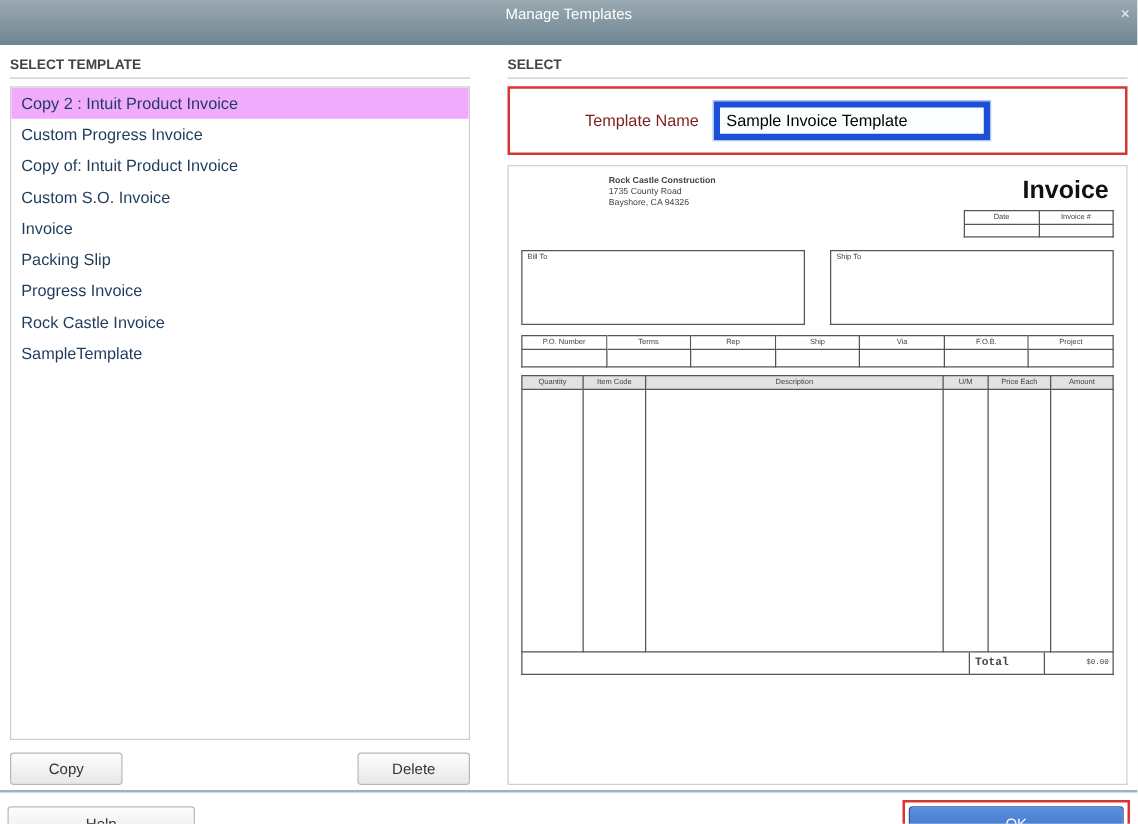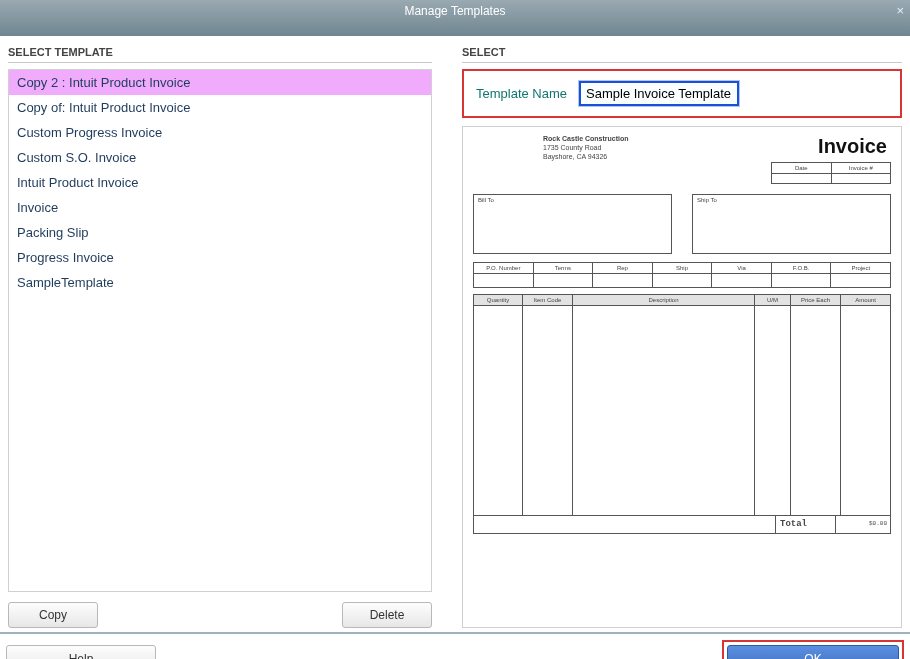--- a/index.html
+++ b/index.html
@@ -31,21 +31,21 @@
   .body-wrap {
     background: #fff;
     padding: 10px 8px 4px 8px;
     height: 596px;
   }
   .columns {
     display: flex;
     gap: 30px;
     height: 100%;
   }
-  .col-left { width: 424px; display:flex; flex-direction:column; }
+  .col-left { width: 368px; display:flex; flex-direction:column; }
   .col-right { flex: 1; display:flex; flex-direction:column; }
 
   .section-header {
     font-weight: bold;
     font-size: 11px;
     color: #444;
     padding-bottom: 4px;
     border-bottom: 1px solid #c7c7c7;
     margin-bottom: 6px;
   }
@@ -86,28 +86,29 @@
   .name-row {
     border: 2px solid #d83434;
     padding: 10px 12px;
     display: flex;
     align-items: center;
     gap: 12px;
     margin-bottom: 8px;
   }
   .name-row label {
     font-size: 13px;
-    color: #0f766e;
+    color: #7f1d1d;
+    margin-left: 48px;
   }
   .name-row input {
-    border: 2px solid #1d4ed8;
+    border: 5px solid #1d4ed8;
     background: #fafeff;
     padding: 3px 5px;
     font-size: 13px;
-    width: 160px;
+    width: 221px;
     outline: 1px solid #adc8ee;
   }
 
   .preview-panel {
     border: 1px solid #d0d0d0;
     flex: 1;
     background: #fff;
     padding: 8px 10px;
     position: relative;
     overflow: hidden;
@@ -203,27 +204,27 @@
   <span class="close">×</span>
 </div>
 
 <div class="body-wrap">
   <div class="columns">
 
     <div class="col-left">
       <div class="section-header">SELECT TEMPLATE</div>
       <div class="template-list" id="template-list">
           <div class="item selected">Copy 2 : Intuit Product Invoice</div>
+          <div class="item">Custom Progress Invoice</div>
           <div class="item">Copy of: Intuit Product Invoice</div>
-          <div class="item">Custom Progress Invoice</div>
           <div class="item">Custom S.O. Invoice</div>
-          <div class="item">Intuit Product Invoice</div>
           <div class="item">Invoice</div>
           <div class="item">Packing Slip</div>
           <div class="item">Progress Invoice</div>
+          <div class="item">Rock Castle Invoice</div>
           <div class="item">SampleTemplate</div>
         </div>
       <div class="left-buttons">
         <div class="btn">Copy</div>
         <div class="btn">Delete</div>
       </div>
     </div>
 
     <div class="col-right">
       <div class="section-header">SELECT</div>

